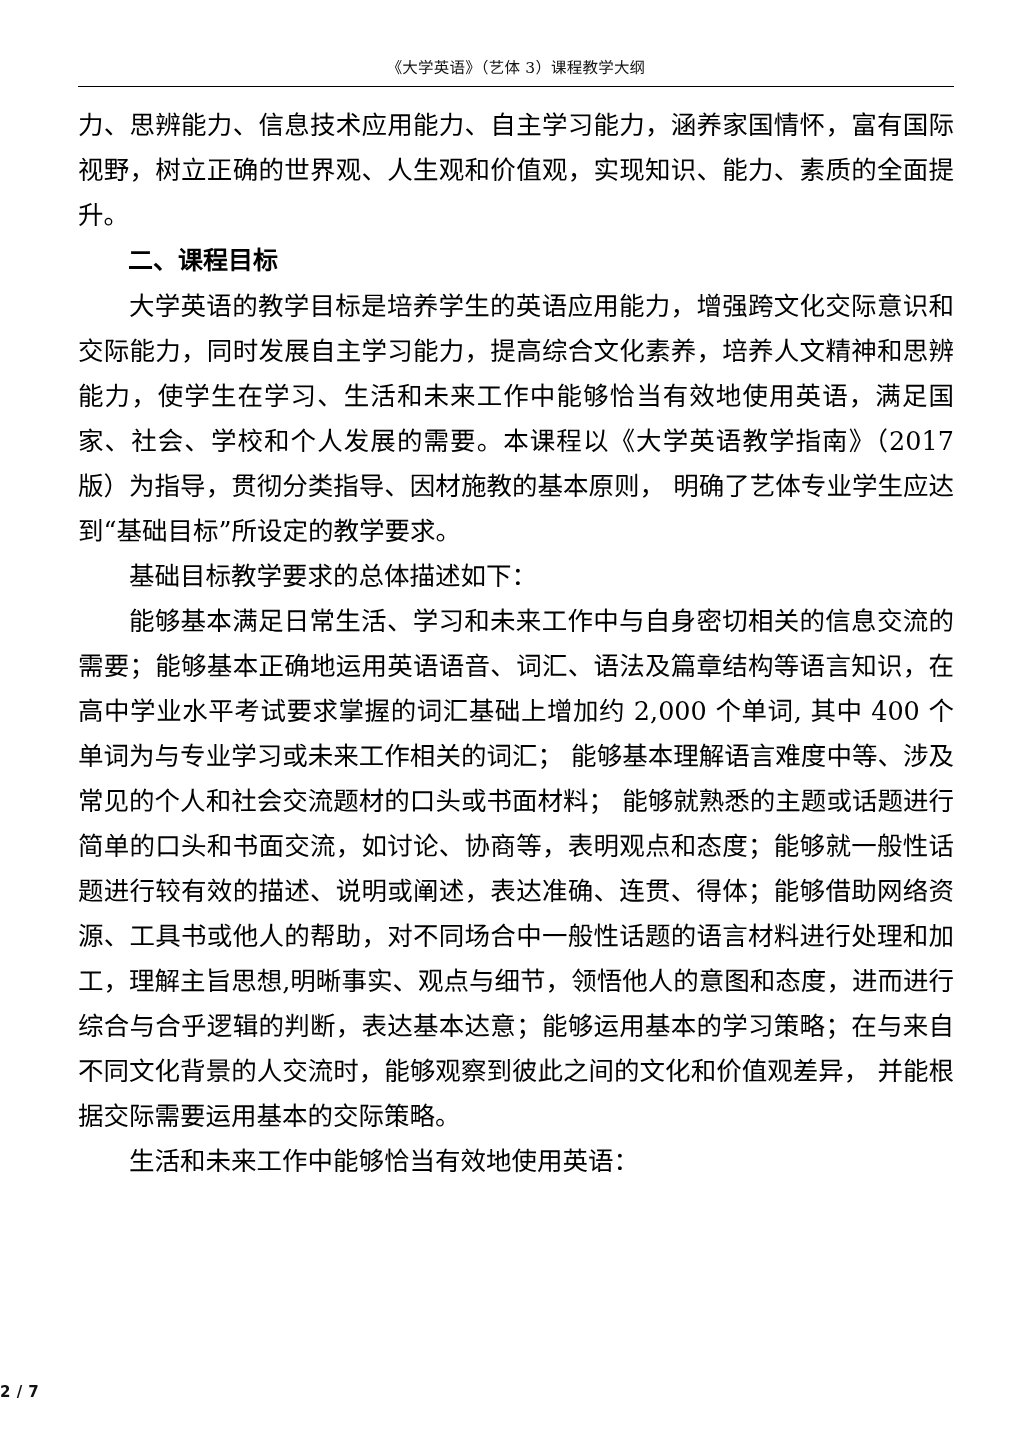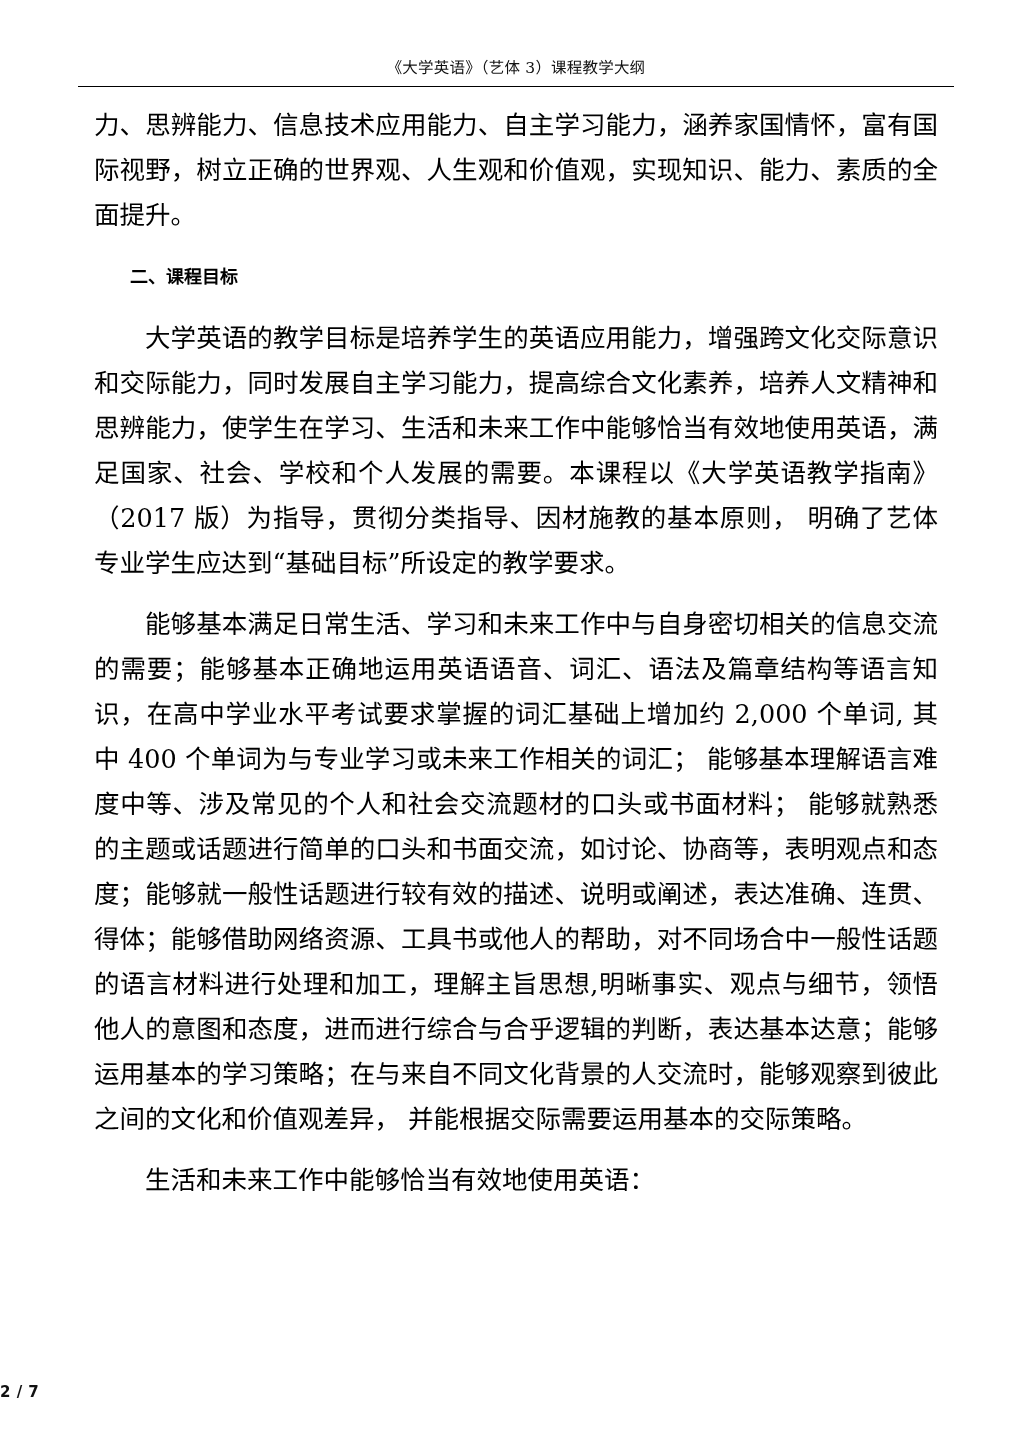--- a/index.html
+++ b/index.html
@@ -45,29 +45,29 @@
     height: 0;
   }
   .body-text {
     font-size: 25.5px;
     line-height: 45px;
     text-align: justify;
     text-justify: inter-ideograph;
     letter-spacing: 0px;
   }
   .body-text p {
-    margin: 16px;
+    margin: 0;
   }
   .indent {
     text-indent: 2em;
   }
   .section-heading {
     font-family: "DejaVu Sans", "Liberation Sans", sans-serif;
     font-weight: bold;
-    font-size: 18px;
+    font-size: 25px;
     line-height: 46px;
     text-indent: 2em;
     margin: 2px 0 2px 0;
   }
   .footer {
     position: absolute;
     left: 0;
     right: 0;
     bottom: 46px;
     text-align: left;
@@ -86,20 +86,21 @@
 
     <div class="header">
       <span>《大学英语》（艺体 3）课程教学大纲</span>
     </div>
     <hr class="header-rule">
 
     <div class="body-text">
       <p class="">力、思辨能力、信息技术应用能力、自主学习能力，涵养家国情怀，富有国际视野，树立正确的世界观、人生观和价值观，实现知识、能力、素质的全面提升。</p>
       <p class="section-heading">二、课程目标</p>
       <p class="indent">大学英语的教学目标是培养学生的英语应用能力，增强跨文化交际意识和交际能力，同时发展自主学习能力，提高综合文化素养，培养人文精神和思辨能力，使学生在学习、生活和未来工作中能够恰当有效地使用英语，满足国家、社会、学校和个人发展的需要。本课程以《大学英语教学指南》（2017 版）为指导，贯彻分类指导、因材施教的基本原则， 明确了艺体专业学生应达到“基础目标”所设定的教学要求。</p>
+      <p class="indent">基础目标教学要求的总体描述如下：</p>
       <p class="indent">能够基本满足日常生活、学习和未来工作中与自身密切相关的信息交流的需要；能够基本正确地运用英语语音、词汇、语法及篇章结构等语言知识，在高中学业水平考试要求掌握的词汇基础上增加约 2,000 个单词, 其中 400 个单词为与专业学习或未来工作相关的词汇； 能够基本理解语言难度中等、涉及常见的个人和社会交流题材的口头或书面材料； 能够就熟悉的主题或话题进行简单的口头和书面交流，如讨论、协商等，表明观点和态度；能够就一般性话题进行较有效的描述、说明或阐述，表达准确、连贯、得体；能够借助网络资源、工具书或他人的帮助，对不同场合中一般性话题的语言材料进行处理和加工，理解主旨思想,明晰事实、观点与细节，领悟他人的意图和态度，进而进行综合与合乎逻辑的判断，表达基本达意；能够运用基本的学习策略；在与来自不同文化背景的人交流时，能够观察到彼此之间的文化和价值观差异， 并能根据交际需要运用基本的交际策略。</p>
       <p class="indent">生活和未来工作中能够恰当有效地使用英语：</p>
     </div>
 
   </div>
 
   <div class="footer">
     <span>2 / 7</span>
   </div>
 </div>

